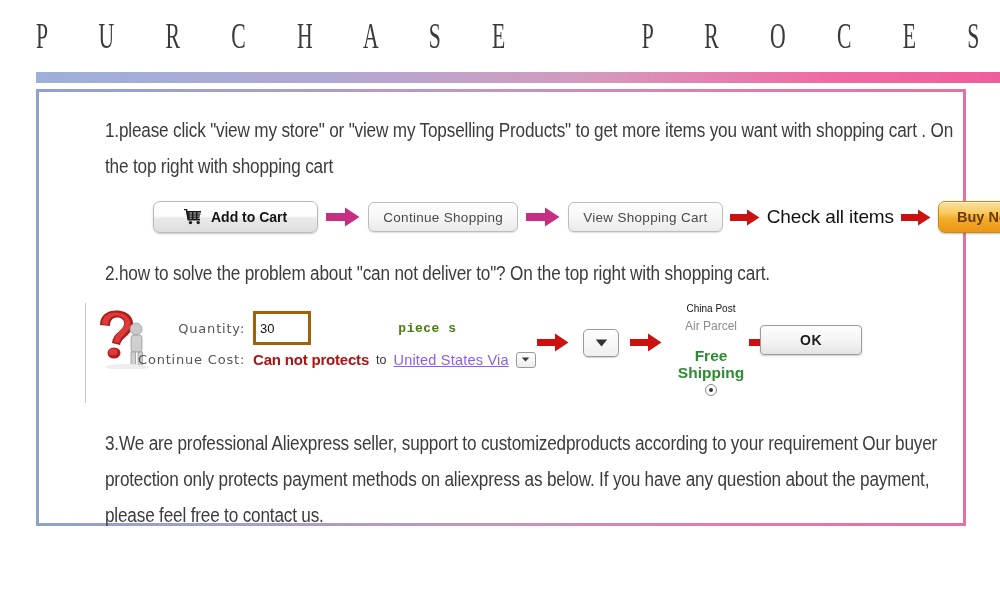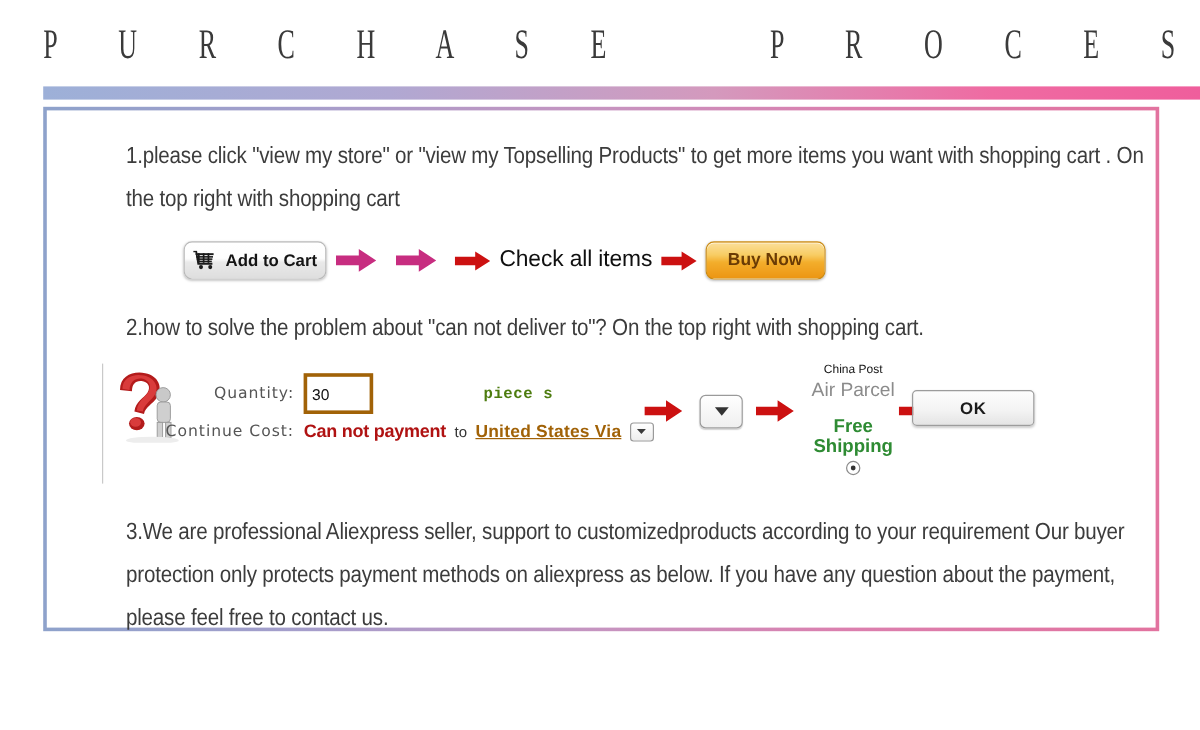--- a/index.html
+++ b/index.html
@@ -81,21 +81,21 @@
     align-items: center;
     margin: 12px 0 0 86px;
     height: 42px;
   }
   .btn-3d {
     display: inline-flex;
     align-items: center;
     justify-content: center;
     gap: 7px;
     height: 32px;
-    padding: 0 7px;
+    padding: 0 30px;
     border: 1px solid #b9b9b9;
     border-radius: 7px;
     background: linear-gradient(to bottom, #ffffff 0%, #fdfdfd 45%, #e9e9e9 55%, #dedede 100%);
     box-shadow: 0 1px 2px rgba(0,0,0,0.22), inset 0 1px 0 #ffffff;
     font-size: 14px;
     font-weight: bold;
     color: #141414;
     white-space: nowrap;
   }
   .btn-plain {
@@ -214,22 +214,22 @@
   }
   .ship-line {
     display: flex;
     align-items: center;
     gap: 7px;
     white-space: nowrap;
   }
   .to-word { font-size: 12.5px; color: #333; }
   .country {
     font-size: 14.5px;
-    font-weight: bold;
-    color: #a16207;
+    font-weight: normal;
+    color: #8b5cf6;
     text-decoration: underline;
     letter-spacing: 0.2px;
   }
   .mini-select {
     display: inline-flex;
     align-items: center;
     justify-content: center;
     width: 20px;
     height: 16px;
     border: 1px solid #9a9a9a;
@@ -262,21 +262,21 @@
     width: 140px;
     text-align: center;
   }
   .china-post {
     font-size: 10px;
     color: #141414;
     line-height: 16px;
     white-space: nowrap;
   }
   .air-parcel {
-    font-size: 16px;
+    font-size: 12px;
     color: #8b8b8b;
     line-height: 16px;
     margin-top: 1px;
     white-space: nowrap;
   }
   .free-ship {
     margin-top: 13px;
     font-size: 15.5px;
     font-weight: bold;
     color: #2e8b33;
@@ -351,27 +351,33 @@
         </span>
         <span>Add to Cart</span>
       </div>
 
       <span class="arrow">
         <svg viewBox="0 0 34 20" width="34" height="20">
           <path d="M0 6 L19 6 L19 0.5 L33.5 10 L19 19.5 L19 14 L0 14 Z" fill="#c72d80"></path>
         </svg>
       </span>
 
+      <div class="btn-plain">
+        <span>Continue Shopping</span>
+      </div>
 
       <span class="arrow">
         <svg viewBox="0 0 34 20" width="34" height="20">
           <path d="M0 6 L19 6 L19 0.5 L33.5 10 L19 19.5 L19 14 L0 14 Z" fill="#c72d80"></path>
         </svg>
       </span>
 
+      <div class="btn-plain">
+        <span>View Shopping Cart</span>
+      </div>
 
       <span class="arrow small">
         <svg viewBox="0 0 30 17" width="30" height="17">
           <path d="M0 5 L17 5 L17 0.5 L29.5 8.5 L17 16.5 L17 12 L0 12 Z" fill="#cc1111"></path>
         </svg>
       </span>
 
       <span class="check-all">Check all items</span>
 
       <span class="arrow small">
@@ -405,21 +411,21 @@
         </svg>
       </span>
 
       <div class="form-grid">
         <span class="lbl">Quantity:</span>
         <input class="qty-input" type="text" value="30" style="">
         <span class="unit">piece s</span>
 
         <span class="lbl">Continue Cost:</span>
         <div class="ship-line" style="grid-column: 2 / span 2;">
-          <span class="cannot">Can not payment</span>
+          <span class="cannot">Can not protects</span>
           <span class="to-word">to</span>
           <span class="country">United States Via</span>
           <span class="mini-select">
             <svg viewBox="0 0 10 6" width="9" height="5">
               <path d="M0.5 0.5 L9.5 0.5 L5 5.5 Z" fill="#3a3a3a"></path>
             </svg>
           </span>
         </div>
       </div>
 

